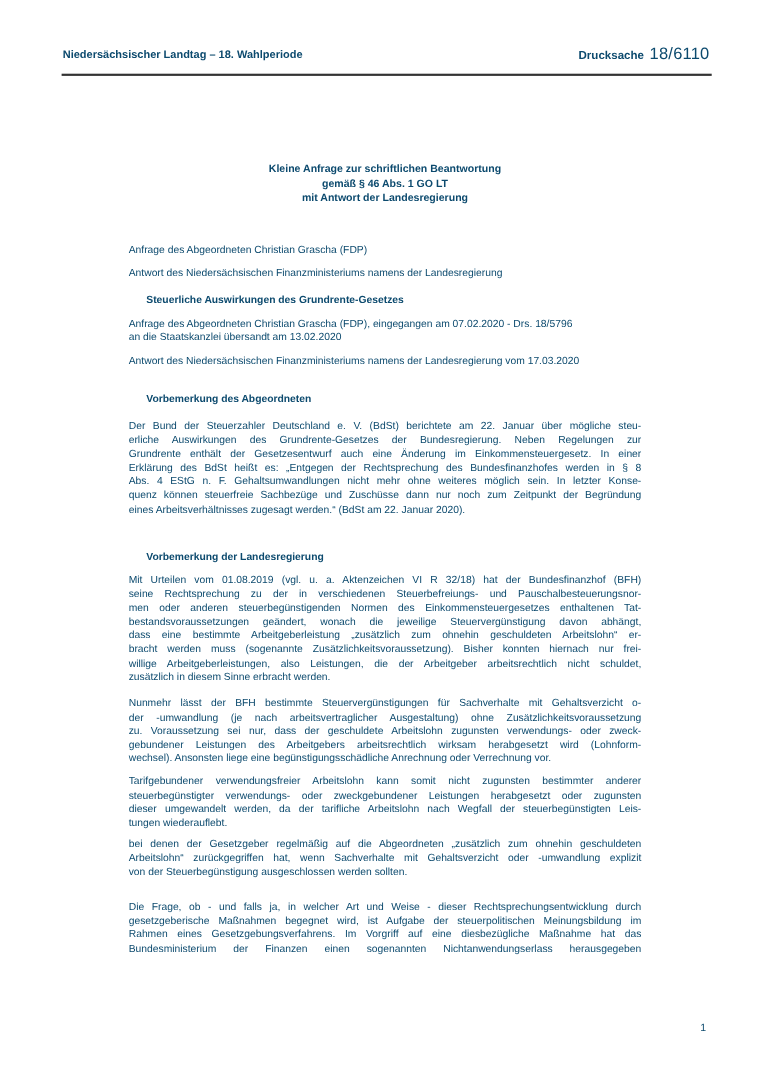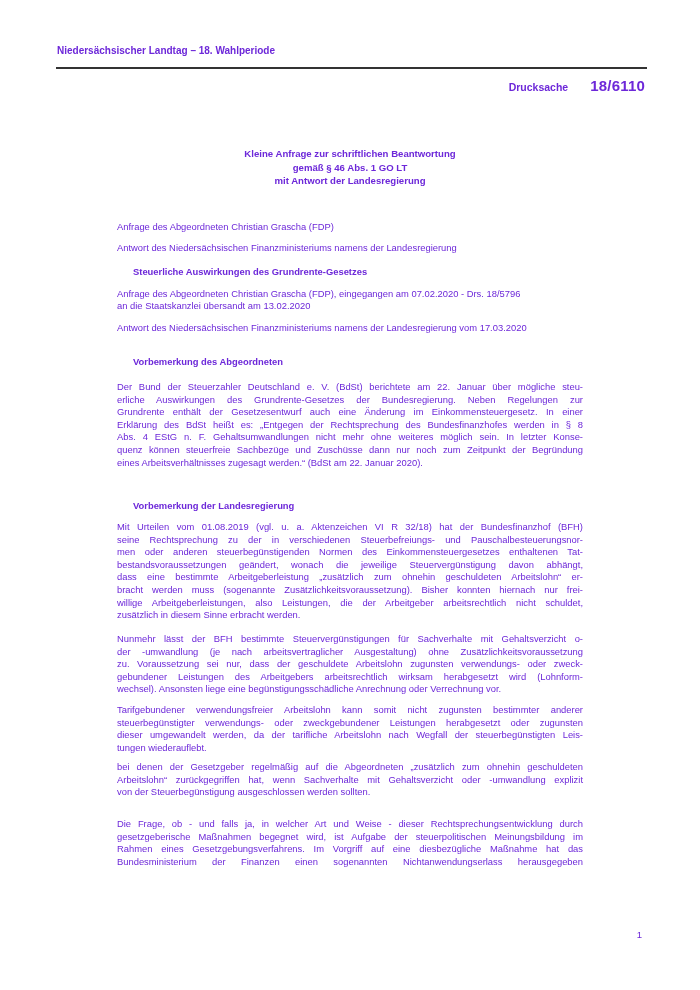--- a/index.html
+++ b/index.html
@@ -1,40 +1,40 @@
 <!DOCTYPE html>
 <html><head>
 <meta charset="utf-8">
 <style>
   html, body { margin: 0; padding: 0; background: #ffffff; }
   .page {
     position: relative;
     width: 700px;
     height: 990px;
     background: #ffffff;
-    color: #6d28d9;
+    color: #0c4a6e;
     font-family: "Liberation Sans", sans-serif;
     overflow: hidden;
   }
 
   
   .header-left {
     position: absolute;
     left: 57px; top: 45px;
     font-size: 10px; line-height: 12px; font-weight: bold;
     white-space: nowrap;
   }
   .header-right {
     position: absolute;
     right: 55px; top: 41px;
-    display: flex; align-items: baseline; gap: 22px;
+    display: flex; align-items: baseline; gap: 5px;
     white-space: nowrap;
   }
   .doc-label { font-size: 10.5px; font-weight: bold; }
-  .doc-number { font-size: 15px; font-weight: bold; letter-spacing: 0.2px; margin-top: 36px; }
+  .doc-number { font-size: 15px; font-weight: normal; letter-spacing: 0.2px; }
   .rule {
     position: absolute;
     left: 56px; top: 67px;
     width: 591px; height: 2px;
     background: #333333;
   }
 
   
   .title {
     position: absolute;

